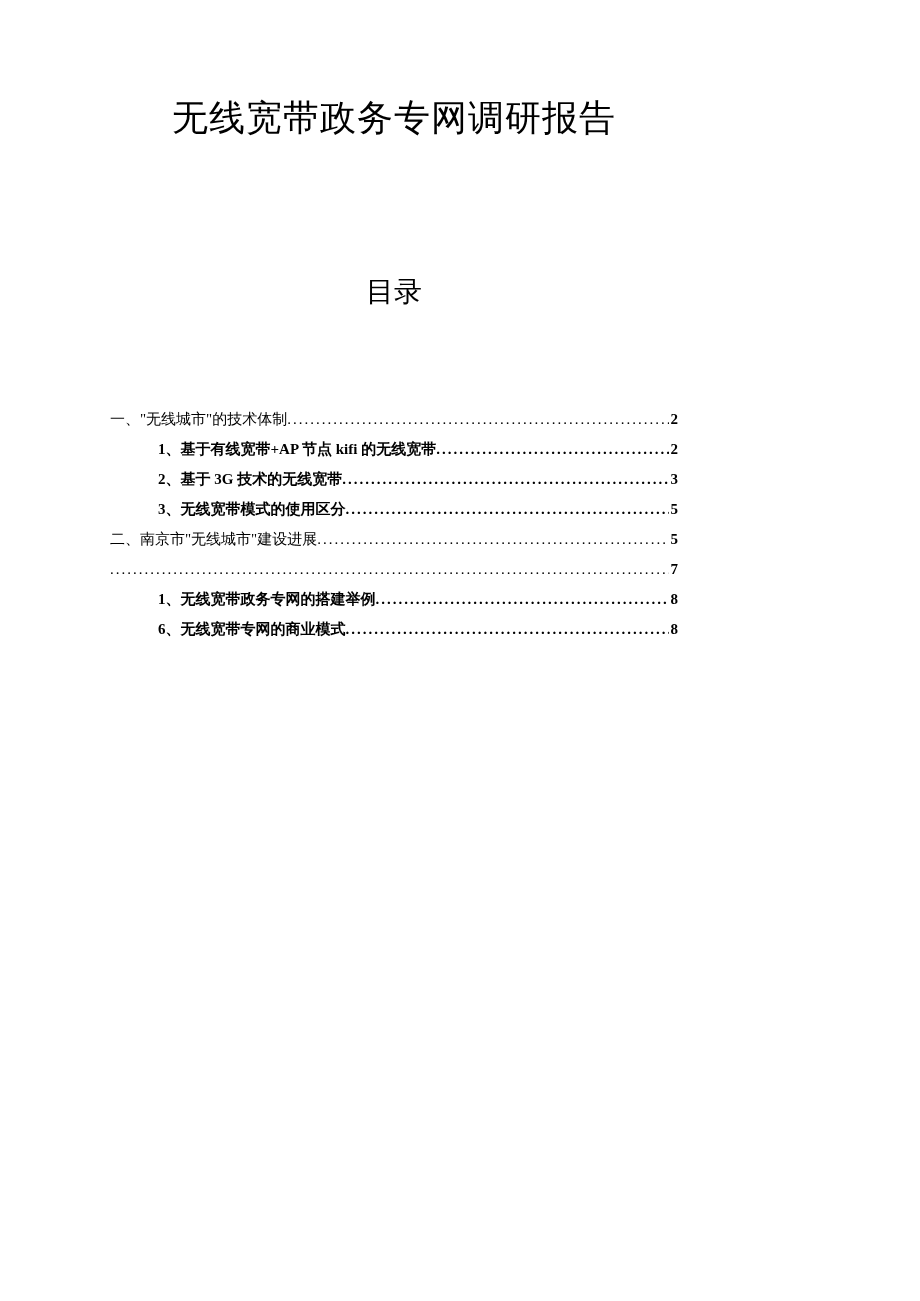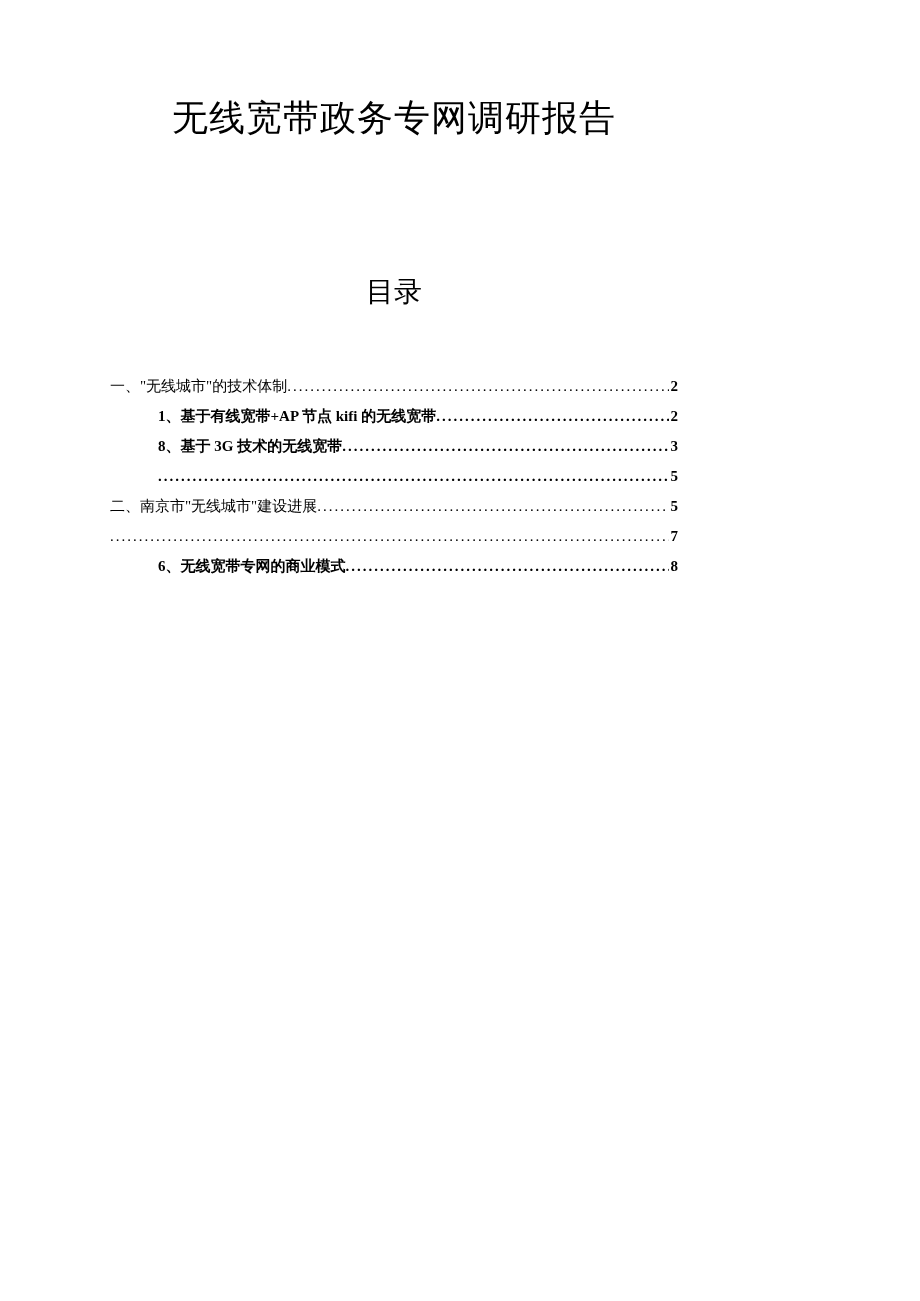--- a/index.html
+++ b/index.html
@@ -1,19 +1,19 @@
 <!DOCTYPE html>
 <html><head>
 <meta charset="utf-8">
 <style>
   * { margin: 0; padding: 0; box-sizing: border-box; }
   html, body { width: 920px; height: 1301px; background: #ffffff; font-family: "SimSun", "宋体", serif; color: #000; }
   .page { width: 788px; height: 1301px; padding: 90px 110px 8px 110px; position: relative; }
   .title { font-family: "SimSun", "宋体", serif; font-size: 36px; font-weight: 400; text-align: center; margin-top: 4px; letter-spacing: 1px; }
-  .toc-title { font-family: "SimSun", "宋体", serif; font-size: 28px; font-weight: 400; text-align: center; margin-top: 130px; margin-bottom: 60px; }
+  .toc-title { font-family: "SimSun", "宋体", serif; font-size: 28px; font-weight: 400; text-align: center; margin-top: 130px; margin-bottom: 93px; }
   .toc { font-size: 15px; line-height: 2.0; font-family: "SimSun", "宋体", serif; }
   .toc-row { display: flex; align-items: baseline; white-space: nowrap; }
   .toc-row.level1 { padding-left: 0; }
   .toc-row.level2 { padding-left: 48px; }
   .toc-label { font-family: "SimSun", "宋体", serif; }
   .toc-label.bold, .toc-page.bold { font-weight: 700; }
   .toc-dots { flex: 1; overflow: hidden; letter-spacing: 2px; color: #000; font-family: "SimSun", "宋体", serif; }
   .toc-dots::after { content: "......................................................................................................................"; }
   .level2 .toc-dots::after { font-weight: 700; }
   .level2 .toc-label { font-weight: 700; }
@@ -32,36 +32,42 @@
       <span class="toc-label">一、"无线城市"的技术体制</span>
       <span class="toc-dots"></span>
       <span class="toc-page">2</span>
     </div>
     <div class="toc-row level2">
       <span class="toc-label bold">1、基于有线宽带+AP 节点 kifi 的无线宽带</span>
       <span class="toc-dots"></span>
       <span class="toc-page bold">2</span>
     </div>
     <div class="toc-row level2">
-      <span class="toc-label bold">8、基于 3G 技术的无线宽带</span>
+      <span class="toc-label bold">2、基于 3G 技术的无线宽带</span>
       <span class="toc-dots"></span>
       <span class="toc-page bold">3</span>
     </div>
     <div class="toc-row level2">
+      <span class="toc-label bold">3、无线宽带模式的使用区分</span>
       <span class="toc-dots"></span>
       <span class="toc-page bold">5</span>
     </div>
     <div class="toc-row level1">
       <span class="toc-label">二、南京市"无线城市"建设进展</span>
       <span class="toc-dots"></span>
       <span class="toc-page">5</span>
     </div>
     <div class="toc-row level1">
       <span class="toc-dots"></span>
       <span class="toc-page">7</span>
     </div>
     <div class="toc-row level2">
+      <span class="toc-label bold">1、无线宽带政务专网的搭建举例</span>
+      <span class="toc-dots"></span>
+      <span class="toc-page bold">8</span>
+    </div>
+    <div class="toc-row level2">
       <span class="toc-label bold">6、无线宽带专网的商业模式</span>
       <span class="toc-dots"></span>
       <span class="toc-page bold">8</span>
     </div>
   </div>
 </div>
 
 </body></html>

